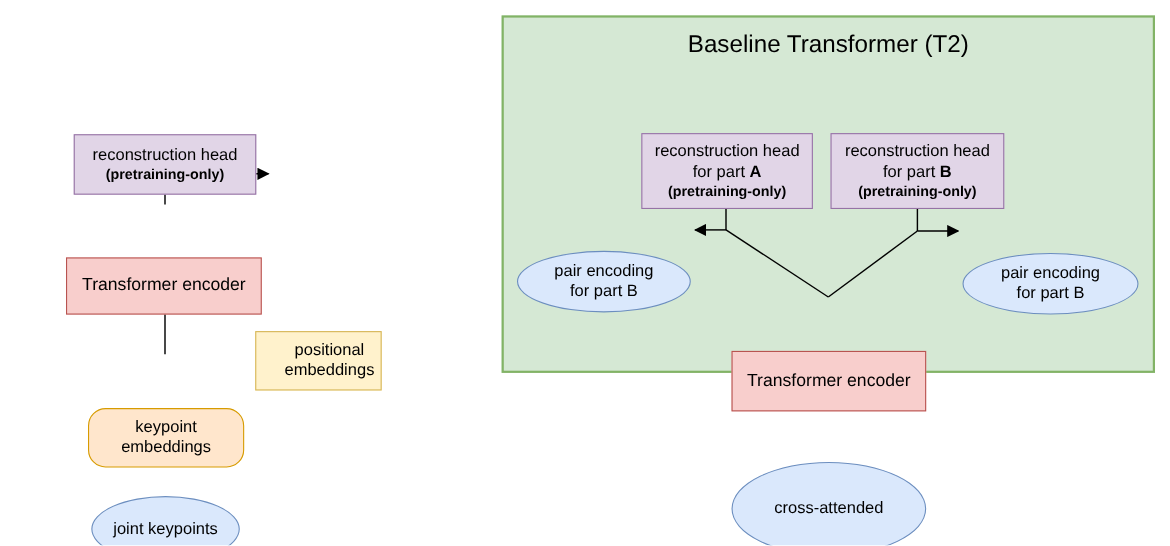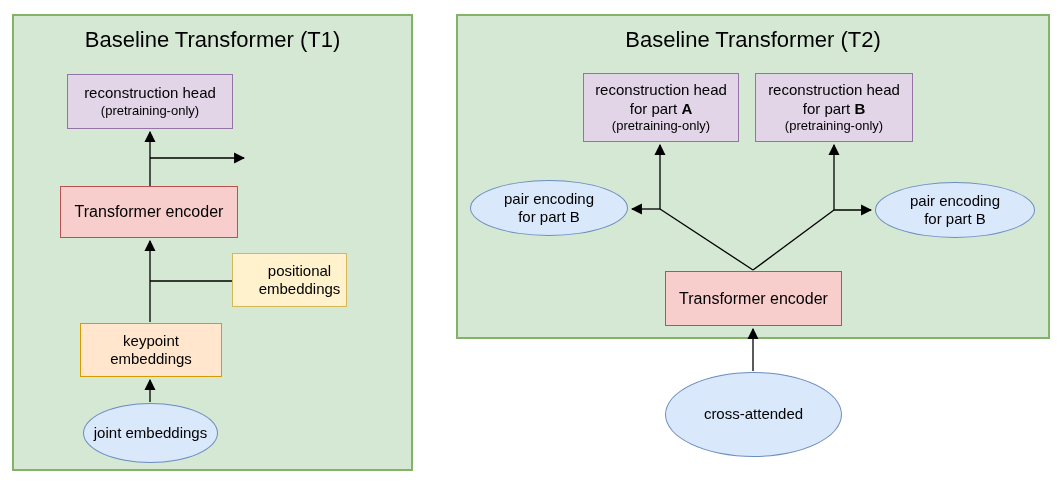--- a/index.html
+++ b/index.html
@@ -12,44 +12,41 @@
     background:var(--panel-fill); border:2px solid var(--panel-stroke);
     z-index:1;
   }
   .panel-title {
     position:absolute; left:0; right:0; top:11px;
     text-align:center; font-size:22px; line-height:1.2; color:#000;
   }
   .node {
     position:absolute; z-index:10; box-sizing:border-box;
     display:flex; flex-direction:column; align-items:center; justify-content:center;
-    text-align:center; font-size:15px; line-height:1.22;
+    text-align:center; font-size:15px; line-height:1.22;margin-top:48px;
   }
   .rect    { border:1px solid; }
   .ellipse { border:1px solid; border-radius:50%; }
   .purple  { background:var(--purple-fill);  border-color:var(--purple-stroke); }
   .red     { background:var(--red-fill);     border-color:var(--red-stroke); }
   .yellow  { background:var(--yellow-fill);  border-color:var(--yellow-stroke);padding-left:20px; }
-  .orange  { background:var(--orange-fill);  border-color:var(--orange-stroke); }
+  .orange  { background:var(--orange-fill);  border-color:var(--orange-stroke);border-radius:16px; }
   .blue    { background:var(--blue-fill);    border-color:var(--blue-stroke); }
   .fs16    { font-size:16px;text-align:right; }
-  .small   { font-size:13px; }
+  .small   { font-size:13px;font-weight:bold; }
   .nline   { display:block; }
   svg.arrows { position:absolute; left:0; top:0; z-index:5; }
   svg.arrows path { stroke:var(--arrow); stroke-width:1.3px; fill:none; }
   svg.arrows marker path { fill:var(--arrow); stroke:none; }
 </style>
 </head>
 <body>
 
 <div class="canvas">
 
-  <div class="panel" style="left:12px; top:14px; width:401px; height:457px;">
-    <div class="panel-title">Baseline Transformer (T1)</div>
-  </div>
 
   <div class="panel" style="left:456px; top:14px; width:594px; height:325px;">
     <div class="panel-title">Baseline Transformer (T2)</div>
   </div>
 
   <svg class="arrows" width="1064" height="496">
     <defs>
       <marker id="ah" viewBox="0 0 10 10" refX="9" refY="5" markerWidth="8.5" markerHeight="8.5" orient="auto-start-reverse">
         <path d="M0,0 L10,5 L0,10 z"></path>
       </marker>
@@ -84,21 +81,21 @@
     <span class="nline">positional</span>
     <span class="nline">embeddings</span>
   </div>
 
   <div class="node rect orange" style="left:80px; top:323px; width:142px; height:54px;">
     <span class="nline">keypoint</span>
     <span class="nline">embeddings</span>
   </div>
 
   <div class="node ellipse blue" style="left:83px; top:403px; width:135px; height:60px;">
-    <span class="nline">joint embeddings</span>
+    <span class="nline">joint keypoints</span>
   </div>
 
   <div class="node rect purple" style="left:583px; top:73px; width:156px; height:69px;">
     <span class="nline">reconstruction head</span>
     <span class="nline"><span>for part </span><b>A</b></span>
     <span class="nline small">(pretraining-only)</span>
   </div>
 
   <div class="node rect purple" style="left:755px; top:73px; width:158px; height:69px;">
     <span class="nline">reconstruction head</span>

